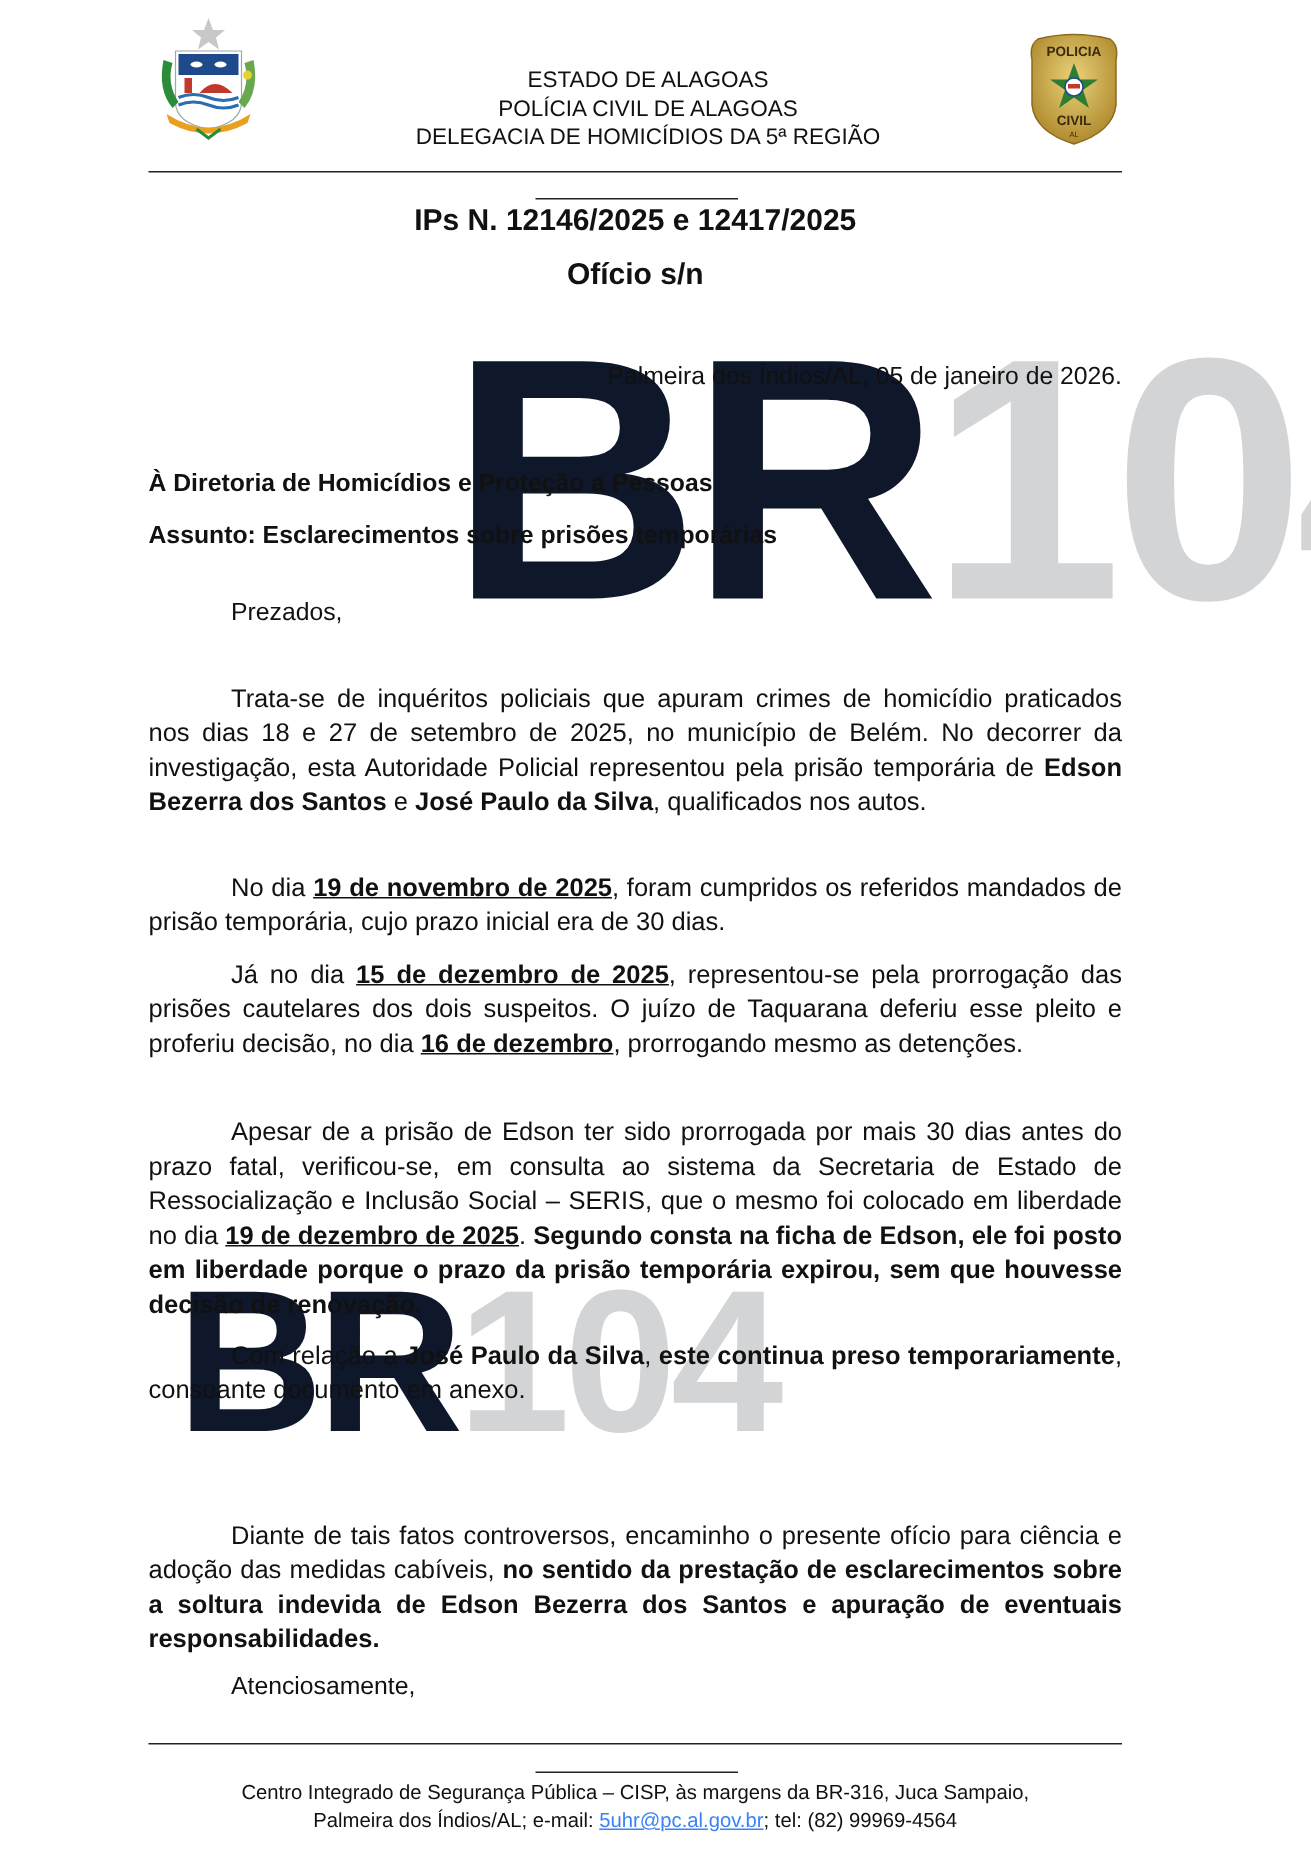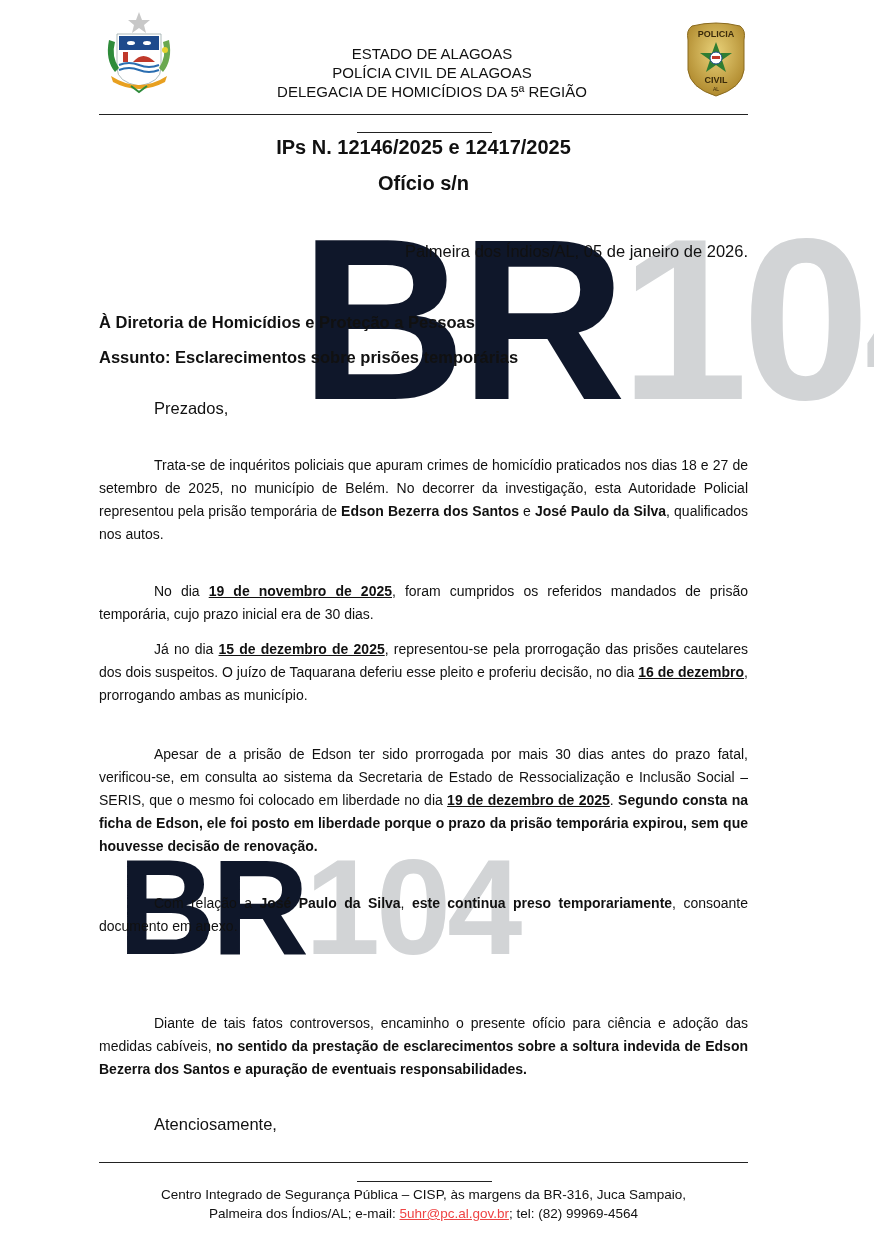--- a/index.html
+++ b/index.html
@@ -15,26 +15,26 @@
   .hdr-text { position: absolute; left: 200px; width: 464px; top: 44px; text-align: center;
               font-size: 15px; line-height: 19px; }
   .crest { position: absolute; left: 103px; top: 10px; width: 72px; height: 84px; }
   .badge { position: absolute; left: 684px; top: 20px; width: 64px; height: 78px; }
   .rule { position: absolute; left: 99px; width: 649px; height: 0; border-top: 1px solid #222; }
   .short-rule { position: absolute; width: 135px; height: 0; border-top: 1px solid #222; }
   .center-bold { position: absolute; left: 99px; width: 649px; text-align: center; font-weight: bold; font-size: 20px; }
   .line { position: absolute; left: 99px; width: 649px; font-size: 16.5px; }
   .right { text-align: right; }
   .bold { font-weight: bold; }
-  .para { position: absolute; left: 99px; width: 649px; font-size: 14px; line-height: 23px;
+  .para { position: absolute; left: 99px; width: 649px; font-size: 17px; line-height: 23px;
           text-align: justify; text-indent: 55px; margin: 0; }
   .u { text-decoration: underline; font-weight: bold; }
   .footer { position: absolute; left: 99px; width: 649px; top: 1185px; text-align: center;
             font-size: 13.5px; line-height: 19px; }
-  .footer a { color: #ef4444; text-decoration: underline; }
+  .footer a { color: #3b82f6; text-decoration: underline; }
 </style>
 </head>
 <body>
 
 <div class="wm wm1">
   <span class="br">BR</span><span class="num">104</span>
 </div>
 <div class="wm wm2">
   <span class="br">BR</span><span class="num">104</span>
 </div>
@@ -95,21 +95,21 @@
 
   <p class="para" style="top:454px;">
     <span>Trata-se de inquéritos policiais que apuram crimes de homicídio praticados nos dias 18 e 27 de setembro de 2025, no município de Belém. No decorrer da investigação, esta Autoridade Policial representou pela prisão temporária de </span><b>Edson Bezerra dos Santos</b><span> e </span><b>José Paulo da Silva</b><span>, qualificados nos autos.</span>
   </p>
 
   <p class="para" style="top:580px;">
     <span>No dia </span><span class="u">19 de novembro de 2025</span><span>, foram cumpridos os referidos mandados de prisão temporária, cujo prazo inicial era de 30 dias.</span>
   </p>
 
   <p class="para" style="top:638px;">
-    <span>Já no dia </span><span class="u">15 de dezembro de 2025</span><span>, representou-se pela prorrogação das prisões cautelares dos dois suspeitos. O juízo de Taquarana deferiu esse pleito e proferiu decisão, no dia </span><span class="u">16 de dezembro</span><span>, prorrogando ambas as município.</span>
+    <span>Já no dia </span><span class="u">15 de dezembro de 2025</span><span>, representou-se pela prorrogação das prisões cautelares dos dois suspeitos. O juízo de Taquarana deferiu esse pleito e proferiu decisão, no dia </span><span class="u">16 de dezembro</span><span>, prorrogando mesmo as detenções.</span>
   </p>
 
   <p class="para" style="top:743px;">
     <span>Apesar de a prisão de Edson ter sido prorrogada por mais 30 dias antes do prazo fatal, verificou-se, em consulta ao sistema da Secretaria de Estado de Ressocialização e Inclusão Social – SERIS, que o mesmo foi colocado em liberdade no dia </span><span class="u">19 de dezembro de 2025</span><span>. </span><b>Segundo consta na ficha de Edson, ele foi posto em liberdade porque o prazo da prisão temporária expirou, sem que houvesse decisão de renovação.</b>
   </p>
 
   <p class="para" style="top:892px;">
     <span>Com relação a </span><b>José Paulo da Silva</b><span>, </span><b>este continua preso temporariamente</b><span>, consoante documento em anexo.</span>
   </p>
 

